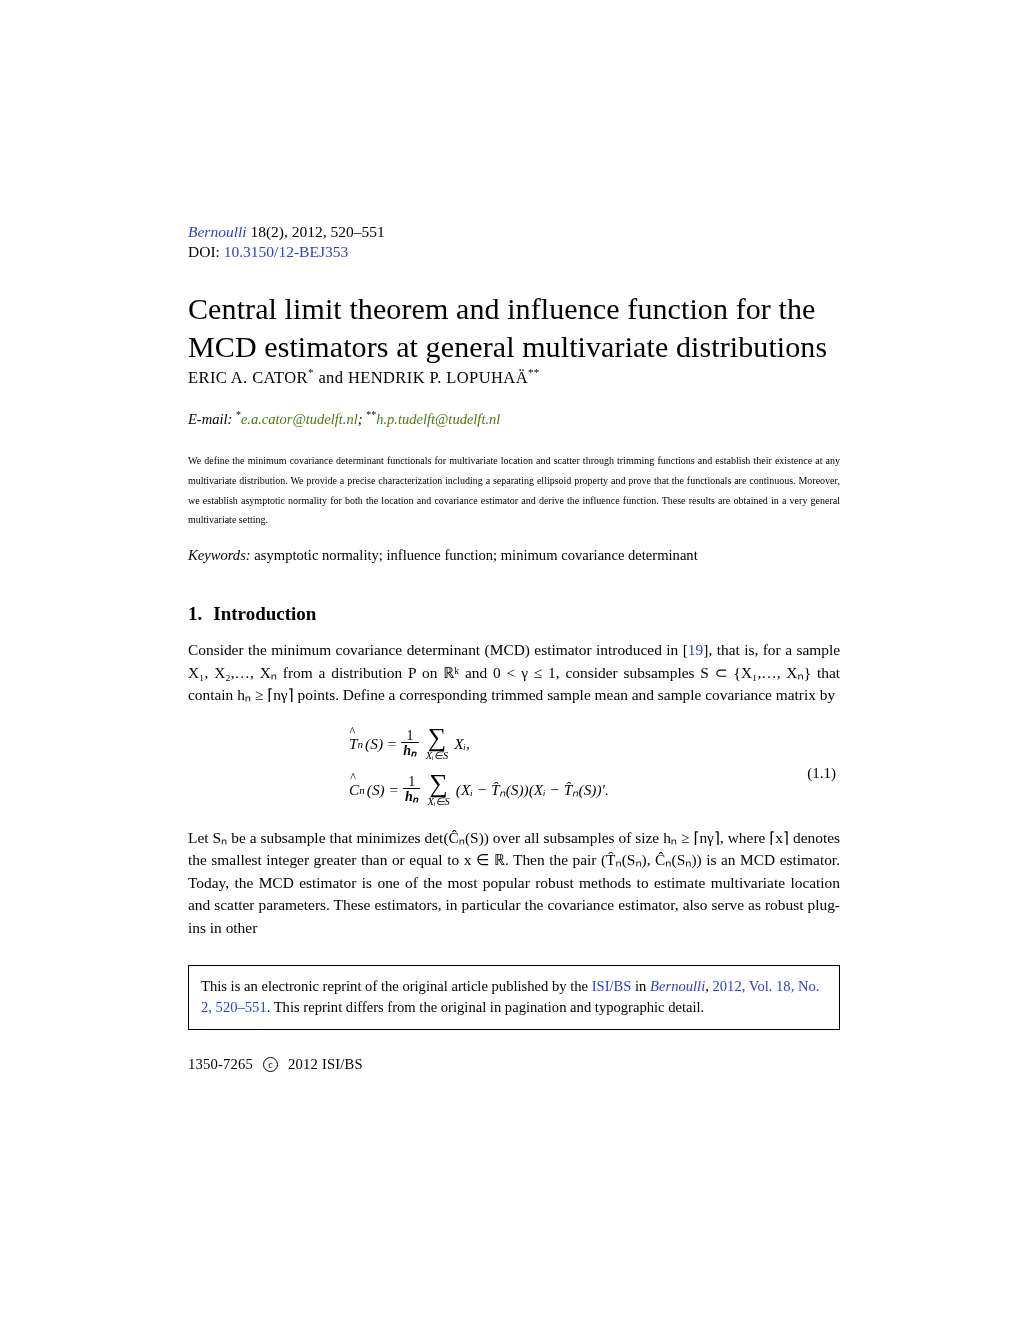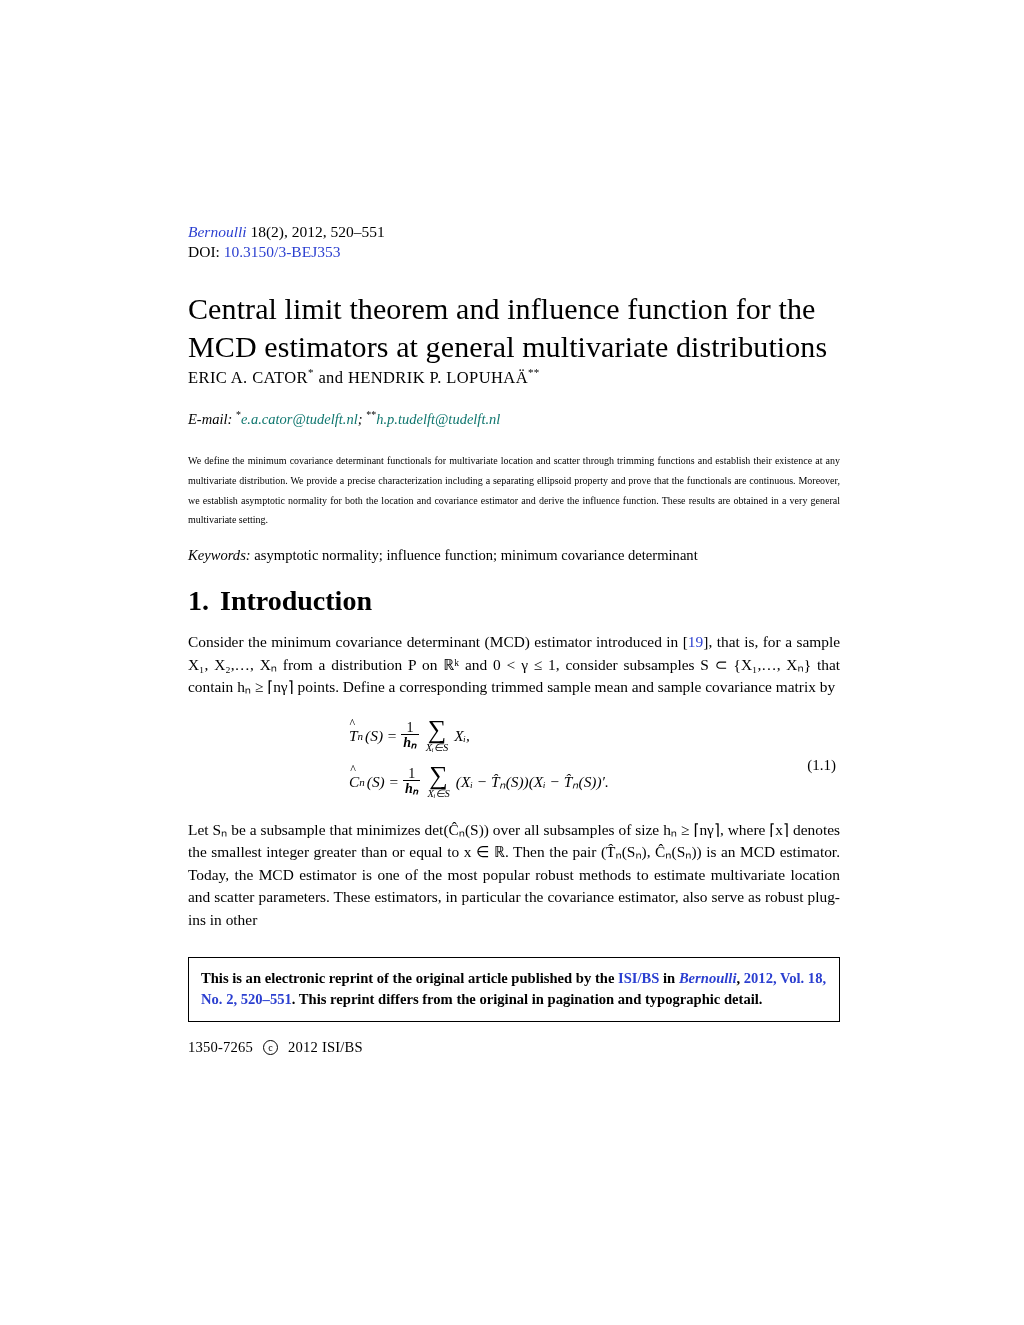--- a/index.html
+++ b/index.html
@@ -55,21 +55,21 @@
   }
   .authors sup { font-size: 11px; }
 
   .affil {
     margin-top: 16px;
     font-size: 14.5px;
     font-style: italic;
     line-height: 21px;
   }
   .affil .email-link {
-    color: #0f766e;
+    color: #4d7c0f;
     font-style: italic;
     text-align: right;
   }
   .affil sup { font-size: 10px; font-style: normal;}
 
   .abstract {
     margin-top: 22px;
     font-size: 10px;
     line-height: 19.6px;
     text-align: justify;
@@ -78,22 +78,22 @@
   .keywords {
     margin-top: 16px;
     font-size: 14.6px;
     line-height: 19.6px;
     text-align: justify;
   }
   .keywords .kw-label { font-style: italic; }
 
   h2.section {
     font-weight: bold;
-    font-size: 28px;
-    margin: 20px 0 0 0;
+    font-size: 19px;
+    margin: 38px 0 0 0;
   }
   h2.section .secnum { margin-right: 11px; }
 
   .body-par {
     margin-top: 14px;
     font-size: 15.4px;
     line-height: 22.5px;
     text-align: justify;
   }
   .body-par .cite { color: #2b3fd0; }
@@ -155,27 +155,26 @@
     line-height: 8px;
   }
 
   
   .reprint-box {
     margin-top: 26px;
     border: 1px solid #000;
     padding: 10px 12px 12px 12px;
     font-size: 14.6px;
     line-height: 20.5px;
-    font-weight: bold;
   }
   .reprint-box .lnk { color: #2b3fd0; }
   .reprint-box .lnk-i { color: #2b3fd0; font-style: italic; }
 
   .footer {
-    margin-top: 17px;
+    margin-top: 26px;
     font-size: 14.6px;
     letter-spacing: 0.2px;
   }
   .footer .copy {
     display: inline-block;
     border: 1px solid #000;
     border-radius: 50%;
     width: 13px; height: 13px;
     line-height: 13px;
     text-align: center;
@@ -186,21 +185,21 @@
 </style>
 </head>
 <body>
 
 <div class="page">
 
   <div class="journal-line">
     <span class="jname">Bernoulli</span><span> 18(2), 2012, 520–551</span>
   </div>
   <div class="doi-line">
-    <span>DOI: </span><span class="doi-link">10.3150/3-BEJ353</span>
+    <span>DOI: </span><span class="doi-link">10.3150/12-BEJ353</span>
   </div>
 
   <h1 class="title">Central limit theorem and influence function for the MCD estimators at general multivariate distributions</h1>
 
   <div class="authors">
     <span>ERIC A. CATOR</span><sup>*</sup><span> and HENDRIK P. LOPUHAÄ</span><sup>**</sup>
   </div>
 
   <div class="affil">
     <div>

